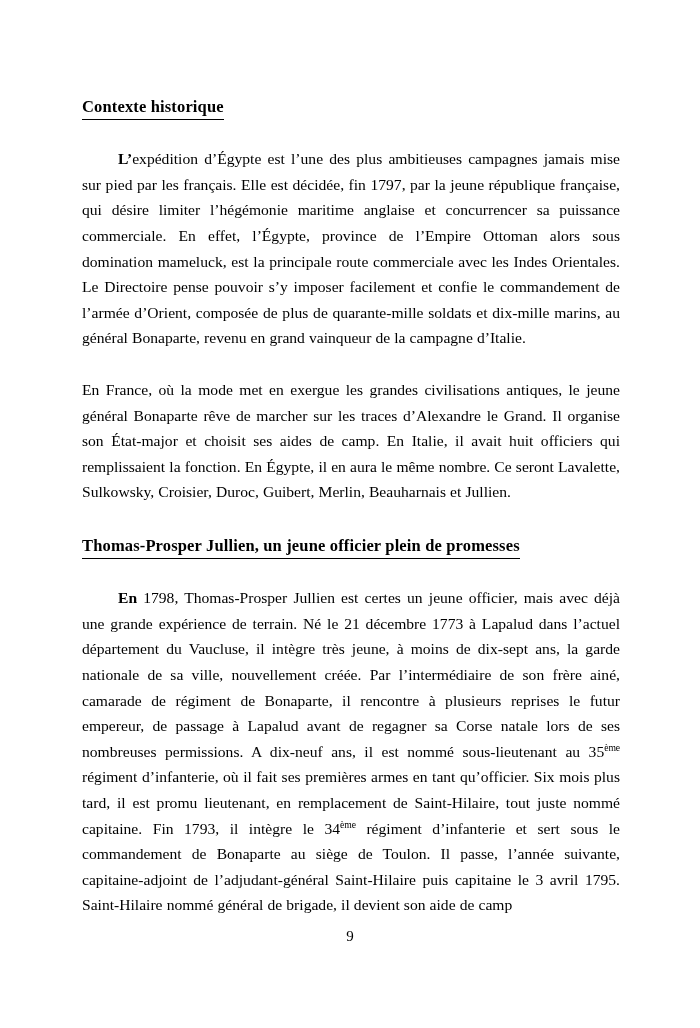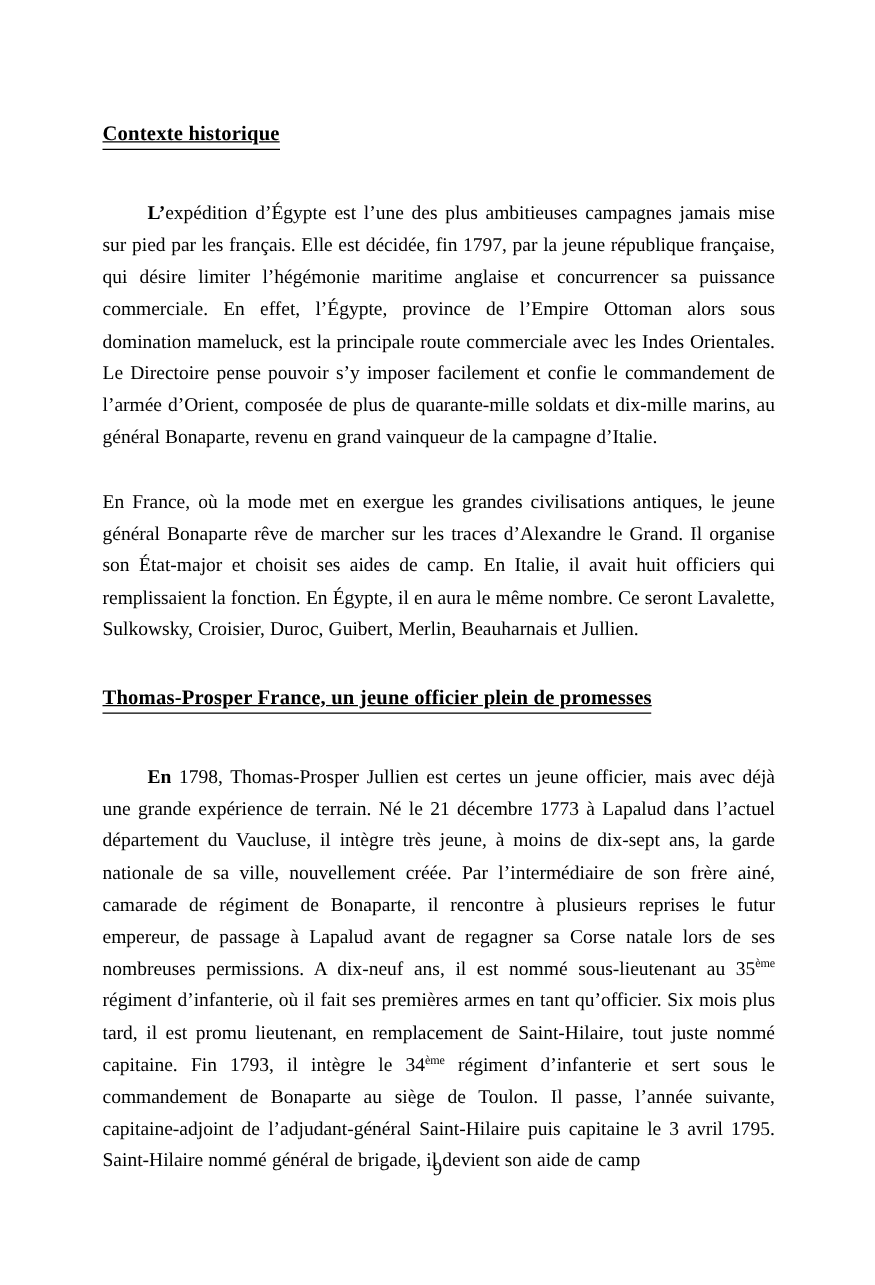--- a/index.html
+++ b/index.html
@@ -36,21 +36,20 @@
   h2.heading {
     font-size: 16.5px;
     font-weight: bold;
     margin: 0;
     padding: 0;
     line-height: 1.35;
     letter-spacing: 0.15px;
     display: inline-block;
     border-bottom: 1.6px solid #000;
     padding-bottom: 1px;
-    text-decoration: underline;
   }
 
   .heading-block {
     margin: 0;
     padding: 0;
   }
 
   p.body-text {
     font-size: 15.6px;
     line-height: 25.6px;
@@ -58,21 +57,20 @@
     text-justify: inter-word;
     margin: 0;
     padding: 0;
     -webkit-hyphens: none;
     hyphens: none;
     word-spacing: 0.2px;
   }
 
   p.indented {
     text-indent: 36px;
-    margin-top: 12px;
   }
 
   .lead {
     font-weight: bold;
   }
 
   sup.ord {
     font-size: 0.62em;
     vertical-align: super;
     line-height: 0;
@@ -110,21 +108,21 @@
 
     <p class="body-text indented"><span class="lead">L’</span><span>expédition d’Égypte est l’une des plus ambitieuses campagnes jamais mise sur pied par les français. Elle est décidée, fin 1797, par la jeune république française, qui désire limiter l’hégémonie maritime anglaise et concurrencer sa puissance commerciale. En effet, l’Égypte, province de l’Empire Ottoman alors sous domination mameluck, est la principale route commerciale avec les Indes Orientales. Le Directoire pense pouvoir s’y imposer facilement et confie le commandement de l’armée d’Orient, composée de plus de quarante-mille soldats et dix-mille marins, au général Bonaparte, revenu en grand vainqueur de la campagne d’Italie.</span></p>
 
     <div class="gap-para"></div>
 
     <p class="body-text"><span>En France, où la mode met en exergue les grandes civilisations antiques, le jeune général Bonaparte rêve de marcher sur les traces d’Alexandre le Grand. Il organise son État-major et choisit ses aides de camp. En Italie, il avait huit officiers qui remplissaient la fonction. En Égypte, il en aura le même nombre. Ce seront Lavalette, Sulkowsky, Croisier, Duroc, Guibert, Merlin, Beauharnais et Jullien.</span></p>
 
     <div class="gap-before-h2"></div>
 
     <div class="heading-block">
-      <h2 class="heading">Thomas-Prosper France, un jeune officier plein de promesses</h2>
+      <h2 class="heading">Thomas-Prosper Jullien, un jeune officier plein de promesses</h2>
     </div>
 
     <div class="gap-after-h2"></div>
 
     <p class="body-text indented"><span class="lead">En</span><span> 1798, Thomas-Prosper Jullien est certes un jeune officier, mais avec déjà une grande expérience de terrain. Né le 21 décembre 1773 à Lapalud dans l’actuel département du Vaucluse, il intègre très jeune, à moins de dix-sept ans, la garde nationale de sa ville, nouvellement créée. Par l’intermédiaire de son frère ainé, camarade de régiment de Bonaparte, il rencontre à plusieurs reprises le futur empereur, de passage à Lapalud avant de regagner sa Corse natale lors de ses nombreuses permissions. A dix-neuf ans, il est nommé sous-lieutenant au 35</span><sup class="ord">ème</sup><span> régiment d’infanterie, où il fait ses premières armes en tant qu’officier. Six mois plus tard, il est promu lieutenant, en remplacement de Saint-Hilaire, tout juste nommé capitaine. Fin 1793, il intègre le 34</span><sup class="ord">ème</sup><span> régiment d’infanterie et sert sous le commandement de Bonaparte au siège de Toulon. Il passe, l’année suivante, capitaine-adjoint de l’adjudant-général Saint-Hilaire puis capitaine le 3 avril 1795. Saint-Hilaire nommé général de brigade, il devient son aide de camp</span></p>
 
   </div>
 
   <div class="page-number">9</div>
 </div>

